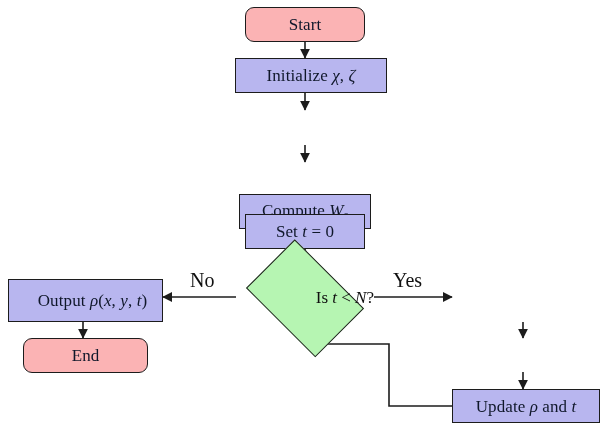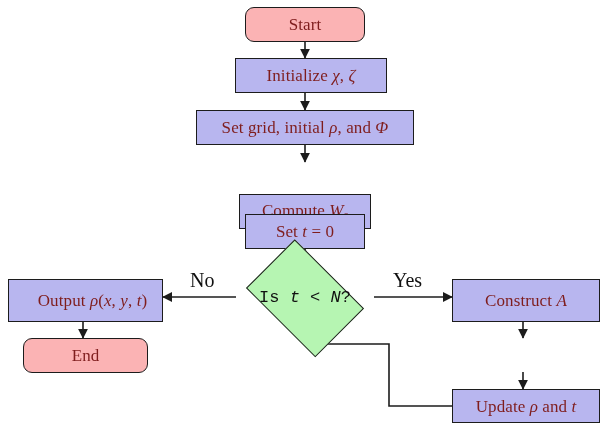--- a/index.html
+++ b/index.html
@@ -23,21 +23,21 @@
     height: 425px;
     pointer-events: none;
   }
   .node {
     position: absolute;
     box-sizing: border-box;
     border: 1.3px solid #1c1c1c;
     display: flex;
     align-items: center;
     justify-content: center;
-    color: #7f1d1d;
+    color: #0f172a;
     font-size: 17px;
     line-height: 1;
     white-space: nowrap;
     letter-spacing: 0.1px;
   }
   .node.terminal {
     background: #fbb3b4;
     border-radius: 9px;
   }
   .node.process {
@@ -47,22 +47,21 @@
   .node .txt {
     display: inline-block;
     padding: 0 2px;
     transform: translateY(-0.5px);
   }
   
   .decision {
     position: absolute;
     display: flex;
     align-items: center;
-    justify-content: center;
-    font-family: Liberation Mono, monospace;
+    justify-content: flex-end;
   }
   .decision .dia {
     position: absolute;
     left: 50%;
     top: 50%;
     width: 70.71%;
     height: 70.71%;
     transform: translate(-50%, -50%) rotate(45deg);
     background: #b6f5b2;
     border: 1.3px solid #1c1c1c;
@@ -111,23 +110,20 @@
   </svg>
 
   <div class="node terminal" style="left:245px; top:7px; width:120px; height:35px;">
     <span class="txt">Start</span>
   </div>
 
   <div class="node process" style="left:235px; top:58px; width:152px; height:35px;">
     <span class="txt">Initialize <i class="mi">χ</i>, <i class="mi">ζ</i></span>
   </div>
 
-  <div class="node process" style="left:196px; top:110px; width:218px; height:35px;">
-    <span class="txt">Set grid, initial <i class="mi">ρ</i>, and <i class="mi">Φ</i></span>
-  </div>
 
   <div class="node process" style="left:239px; top:162px; width:132px; height:35px;margin-top:32px;">
     <span class="txt"><span>Compute <i class="mi">W</i></span><sub class="sb">s</sub></span>
   </div>
 
   <div class="node process" style="left:245px; top:214px; width:120px; height:35px;">
     <span class="txt">Set <i class="mi">t</i> = 0</span>
   </div>
 
   <div class="decision" style="left:236px; top:249px; width:138px; height:97px;">
@@ -136,23 +132,20 @@
   </div>
 
   <div class="node process" style="left:8px; top:279px; width:155px; height:43px;padding-left:14px;">
     <span class="txt">Output <i class="mi">ρ</i>(<i class="mi">x</i>, <i class="mi">y</i>, <i class="mi">t</i>)</span>
   </div>
 
   <div class="node terminal" style="left:23px; top:338px; width:125px; height:35px;">
     <span class="txt">End</span>
   </div>
 
-  <div class="node process" style="left:452px; top:279px; width:148px; height:43px;">
-    <span class="txt">Construct <i class="mi">A</i></span>
-  </div>
 
 
   <div class="node process" style="left:452px; top:389px; width:148px; height:34px;">
     <span class="txt">Update <i class="mi">ρ</i> and <i class="mi">t</i></span>
   </div>
 
   <div class="edge-label" style="left:190px; top:269px;">No</div>
 
   <div class="edge-label" style="left:393px; top:269px;">Yes</div>
 

